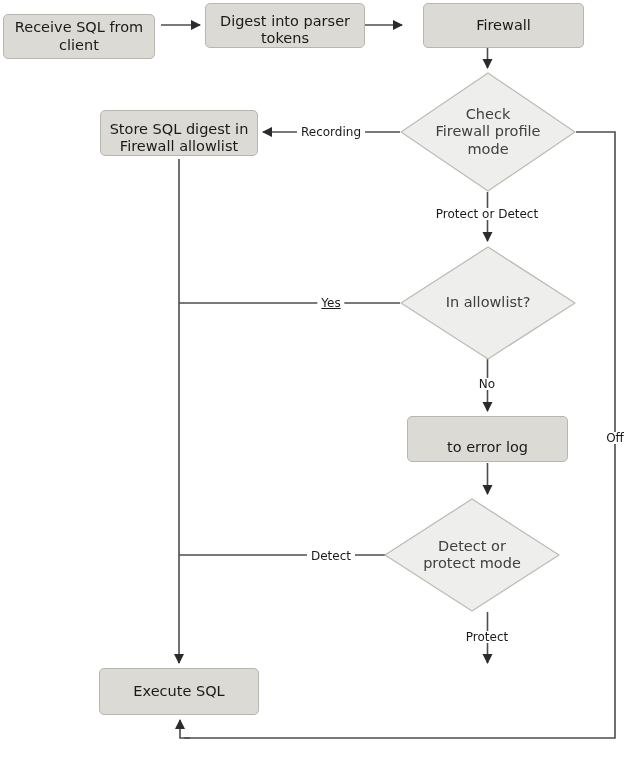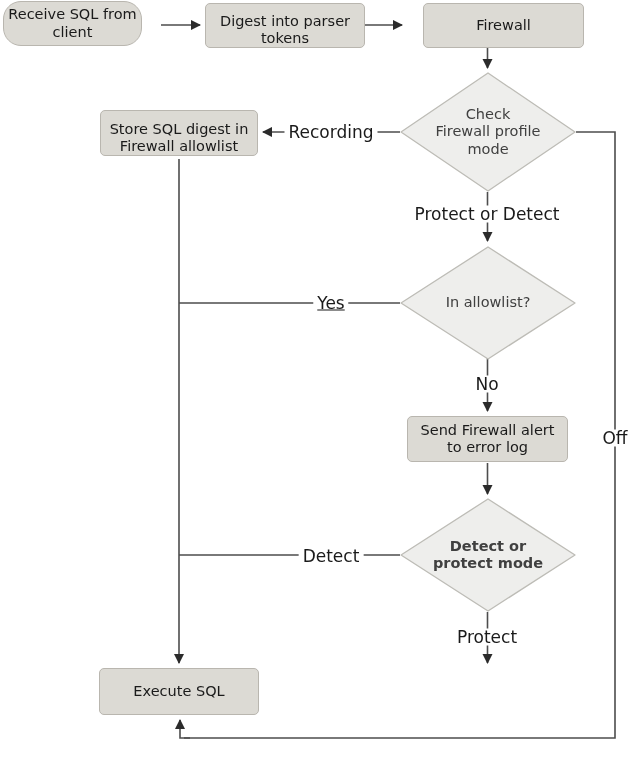--- a/index.html
+++ b/index.html
@@ -61,21 +61,21 @@
     justify-content: center;
     text-align: center;
     color: #404040;
     font-size: 14.5px;
     line-height: 1.18;
     white-space: pre-line;
   }
   .edge-label {
     position: absolute;
     color: #1a1a1a;
-    font-size: 17px;
+    font-size: 12px;
     line-height: 1;
     background: #ffffff;
     padding: 0 4px;
     white-space: nowrap;
     z-index: 4;
   }
   .el-center {
     transform: translate(-50%, -50%);
   }
 </style>
@@ -113,21 +113,21 @@
       <path d="M 487.5 357 L 487.5 411" marker-end="url(#arrow)"></path>
 
       <path d="M 487.5 463 L 487.5 494" marker-end="url(#arrow)"></path>
 
       <path d="M 400 555 L 179 555"></path>
 
       <path d="M 487.5 612 L 487.5 663" marker-end="url(#arrow)"></path>
     </g>
   </svg>
 
-  <div class="node process" style="left:3px; top:1px; width:139px; height:45px;border-radius:18px;">
+  <div class="node process" style="left:3px; top:14px; width:152px; height:45px;">
     <span>
       <span>Receive SQL from</span><br>
       <span>client</span>
     </span>
   </div>
 
   <div class="node process" style="left:205px; top:3px; width:160px; height:45px;align-items:flex-end;">
     <span>
       <span>Digest into parser</span><br>
       <span>tokens</span>
@@ -140,21 +140,21 @@
 
   <div class="node process" style="left:100px; top:110px; width:158px; height:46px;align-items:flex-end;">
     <span>
       <span>Store SQL digest in</span><br>
       <span>Firewall allowlist</span>
     </span>
   </div>
 
   <div class="node process" style="left:407px; top:416px; width:161px; height:46px;">
     <span>
-      <span>Send Firewall alert</span><br>
+      <br>
       <span>to error log</span>
     </span>
   </div>
 
   <div class="node process" style="left:99px; top:668px; width:160px; height:47px;">
     <span>Execute SQL</span>
   </div>
 
 
   <div class="decision-wrap" style="left:400px; top:72px; width:176px; height:120px;">
@@ -166,21 +166,21 @@
 mode</div>
   </div>
 
   <div class="decision-wrap" style="left:400px; top:246px; width:176px; height:114px;">
     <svg class="diamond-svg" width="176" height="114" viewBox="0 0 176 114" xmlns="http://www.w3.org/2000/svg">
       <path d="M 88 1 L 175 57 L 88 113 L 1 57 Z" fill="#eeeeec" stroke="#bdbcb6" stroke-width="1.3" stroke-linejoin="round"></path>
     </svg>
     <div class="decision-label">In allowlist?</div>
   </div>
 
-  <div class="decision-wrap" style="left:400px; top:498px; width:176px; height:114px;font-weight:bold;">
+  <div class="decision-wrap" style="left:384px; top:498px; width:176px; height:114px;">
     <svg class="diamond-svg" width="176" height="114" viewBox="0 0 176 114" xmlns="http://www.w3.org/2000/svg">
       <path d="M 88 1 L 175 57 L 88 113 L 1 57 Z" fill="#eeeeec" stroke="#bdbcb6" stroke-width="1.3" stroke-linejoin="round"></path>
     </svg>
     <div class="decision-label">Detect or
 protect mode</div>
   </div>
 
   <div class="edge-label el-center" style="left:331px; top:132px;">Recording</div>
 
   <div class="edge-label el-center" style="left:487px; top:214px;">Protect or Detect</div>

